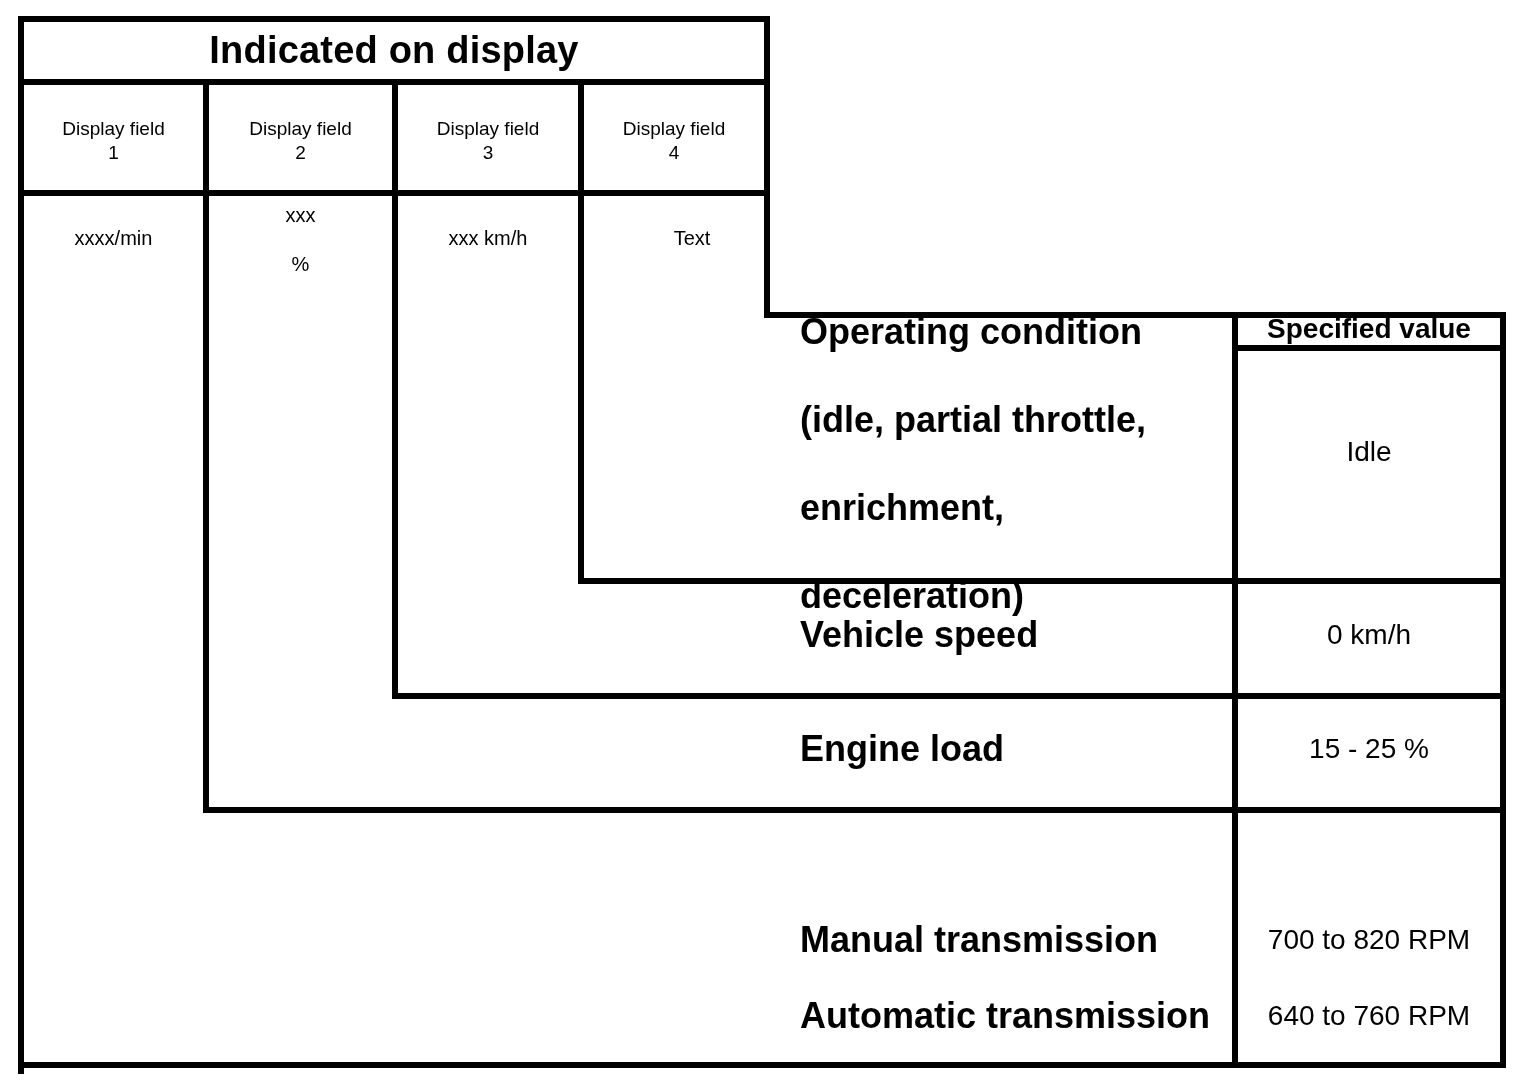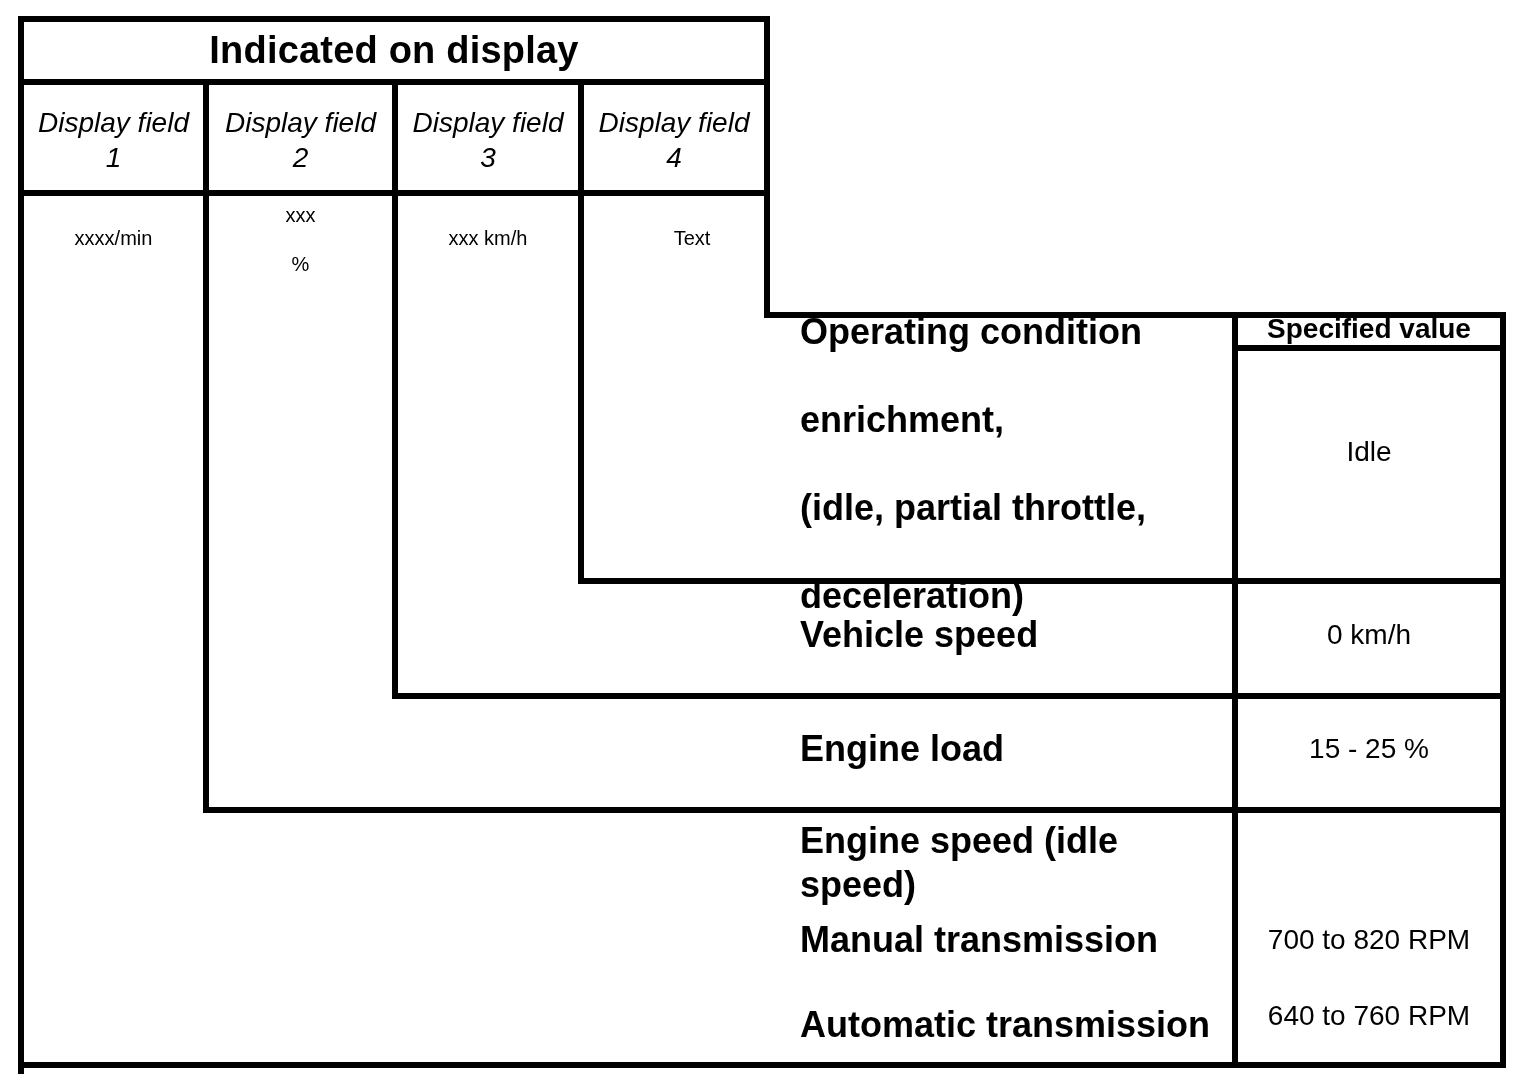--- a/index.html
+++ b/index.html
@@ -41,23 +41,22 @@
     justify-content: flex-start;
     align-items: center;
     text-align: left;
   }
   .title-text {
     font-size: 38px;
     font-weight: bold;
     letter-spacing: .2px;
   }
   .hdr-text {
-    font-size: 28px;
+    font-size: 19px;
     font-weight: normal;
-    font-style: italic;
   }
   .val-text {
     font-size: 20px;
     font-weight: normal;
   }
   .spec-hdr-text {
     font-size: 28px;
     font-weight: bold;
   }
   .row-label-text {
@@ -124,34 +123,33 @@
   </div>
 
   <div class="cell ctr val-text" style="left:398px; top:208px; width:180px; height:60px;">xxx km/h</div>
   <div class="cell ctr val-text" style="left:584px; top:206px; width:180px; height:64px;padding-left:36px;">Text</div>
 
   <div class="cell ctr spec-hdr-text" style="left:1238px; top:313px; width:262px; height:32px;">Specified value</div>
 
   <div class="cell lft row-label-text" style="left:800px; top:384px; width:420px; height:160px;">
     <span class="stack">
       <span>Operating condition</span>
+      <span>(idle, partial throttle,</span>
       <span>enrichment,</span>
-      <span>(idle, partial throttle,</span>
       <span>deceleration)</span>
     </span>
   </div>
   <div class="cell ctr row-value-text" style="left:1238px; top:388px; width:262px; height:48px;margin-top:40px;">Idle</div>
 
   <div class="cell lft row-label-text" style="left:800px; top:612px; width:420px; height:46px;">Vehicle speed</div>
   <div class="cell ctr row-value-text" style="left:1238px; top:612px; width:262px; height:46px;">0 km/h</div>
 
   <div class="cell lft row-label-text" style="left:800px; top:726px; width:420px; height:46px;">Engine load</div>
   <div class="cell ctr row-value-text" style="left:1238px; top:726px; width:262px; height:46px;">15 - 25 %</div>
 
-  <div class="cell lft row-label-text" style="left:800px; top:840px; width:430px; height:46px;">Engine speed (idle speed)</div>
 
   <div class="cell lft row-label-text" style="left:800px; top:917px; width:430px; height:46px;">Manual transmission</div>
   <div class="cell ctr row-value-text" style="left:1238px; top:917px; width:262px; height:46px;">700 to 820 RPM</div>
 
-  <div class="cell lft row-label-text" style="left:800px; top:993px; width:430px; height:46px;margin-top:9px;">Automatic transmission</div>
+  <div class="cell lft row-label-text" style="left:800px; top:993px; width:430px; height:46px;">Automatic transmission</div>
   <div class="cell ctr row-value-text" style="left:1238px; top:993px; width:262px; height:46px;">640 to 760 RPM</div>
 
 </div>
 
 </body></html>

